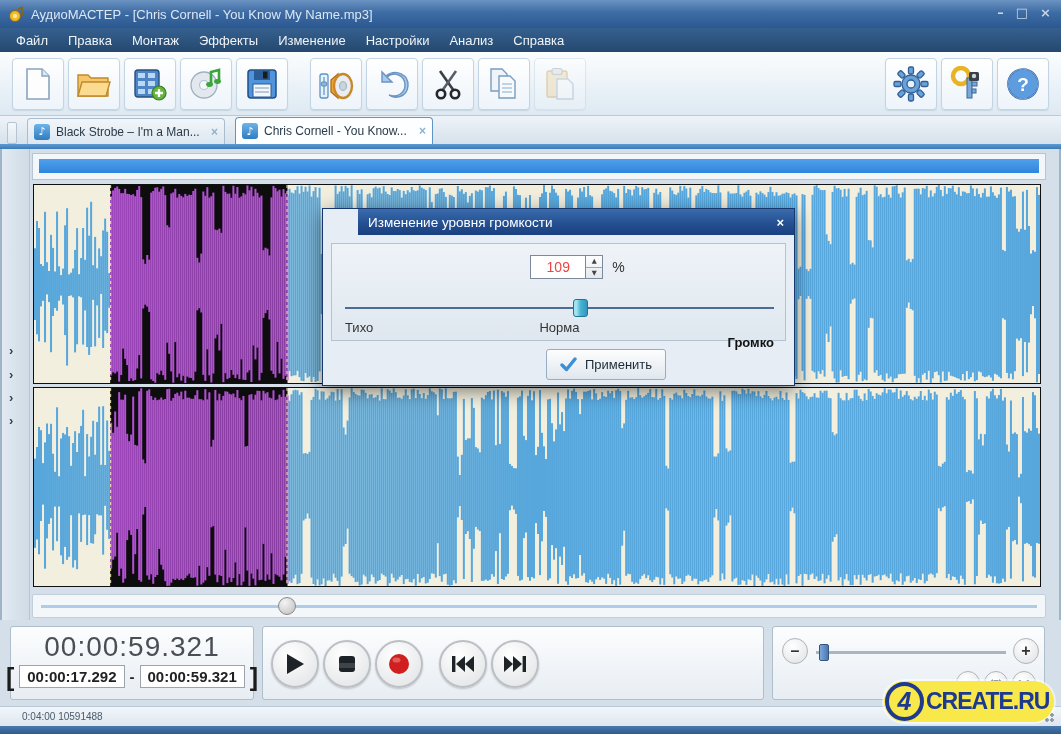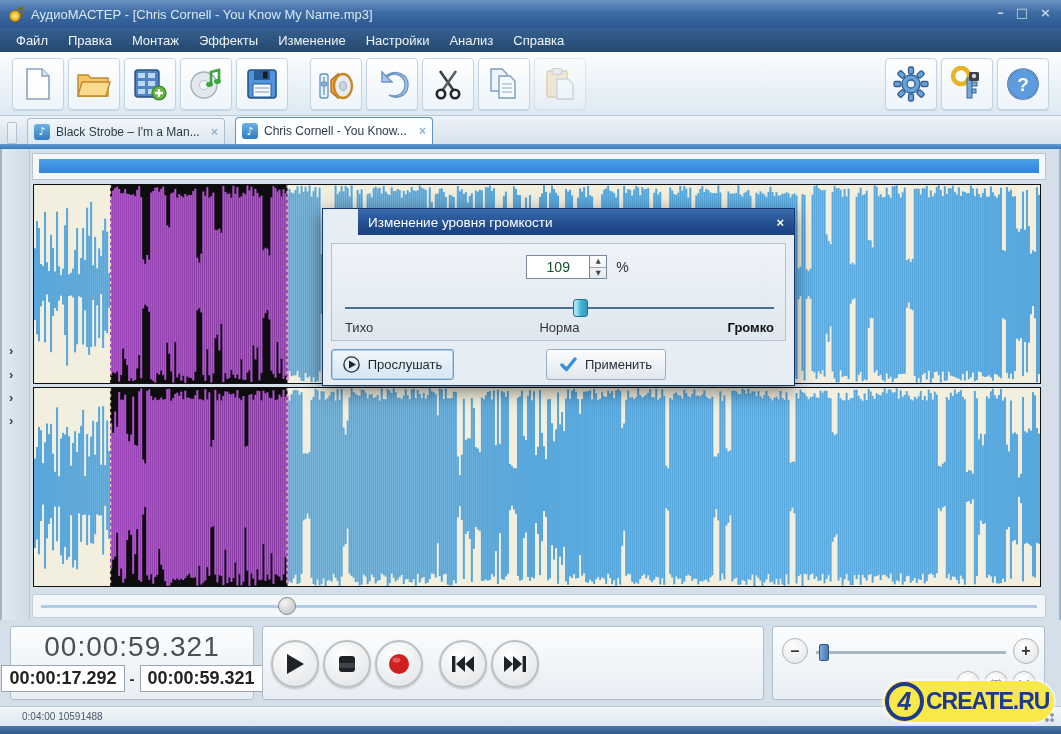--- a/index.html
+++ b/index.html
@@ -92,21 +92,21 @@
   #scrub-thumb { position:absolute; left:245px; top:2px; width:18px; height:18px; border-radius:50%;
     background:radial-gradient(circle at 35% 30%,#f4f4f4,#bdbdbd); border:1px solid #8a8a8a; }
 
   
   .panel-box { background:linear-gradient(180deg,#fcfdfe,#e7edf3);
     border:1px solid #aebecb; border-radius:3px; }
   #time-box { left:10px; top:626px; width:244px; height:74px; text-align:center; }
   #big-time { font-size:28px; color:#4a4f55; margin-top:4px; letter-spacing:1px; }
   #range-row { display:flex; align-items:center; justify-content:center; gap:5px; margin-top:2px; }
   .bracket { font-size:25px; font-weight:bold; color:#1c1c1c; line-height:22px; }
-  .time-cell { border:1px solid #9aa5ae; background:#fff; font-size:18px; font-weight:bold;
+  .time-cell { border:1px solid #9aa5ae; background:#fff; font-size:15px; font-weight:bold;
     color:#222; padding:2px 7px; }
   #range-sep { font-size:15px; font-weight:bold; color:#222; }
 
   #transport-box { left:262px; top:626px; width:502px; height:74px; }
   .cbtn { position:absolute; top:13px; width:48px; height:48px; border-radius:50%;
     background:radial-gradient(circle at 40% 30%,#ffffff,#dfe1e3);
     border:2px solid #bcc0c4; box-shadow:0 1px 2px rgba(0,0,0,.2);
     display:flex; align-items:center; justify-content:center; }
 
   #zoom-box { left:772px; top:626px; width:273px; height:74px; }
@@ -149,34 +149,34 @@
   #dialog { left:322px; top:208px; width:473px; height:178px; z-index:20;
     border:1px solid #16386e; background:#e7edf4; box-shadow:0 5px 18px rgba(0,0,0,.5);padding-left:35px; }
   #dialog-title {
     height:26px; background:linear-gradient(180deg,#3a6cae 0%,#245091 55%,#1a4080 100%);
     display:flex; align-items:center; color:#fff; }
   #dialog-title .t { font-size:13.5px; margin-left:10px; }
   #dialog-close { margin-left:auto; margin-right:10px; font-weight:bold; font-size:13px; color:#fff; }
   #dlg-panel { position:absolute; left:8px; top:34px; width:455px; height:98px;
     background:linear-gradient(180deg,#eef3f8,#dfe7ef); border:1px solid #b4c3d2; }
   #spin-row { display:flex; align-items:center; justify-content:center; margin-top:11px; }
-  #spin-value { width:64px; height:24px; background:#fff; border:1px solid #7a8a9a;
-    font-size:14px; color:#14532d; display:flex; align-items:center; justify-content:center;margin-left:38px; }
+  #spin-value { width:56px; height:24px; background:#fff; border:1px solid #7a8a9a;
+    font-size:14px; color:#ef4444; display:flex; align-items:center; justify-content:center;margin-left:38px; }
   #spin-arrows { width:17px; height:24px; border:1px solid #7a8a9a; border-left:none;
     display:flex; flex-direction:column; background:linear-gradient(180deg,#fdfdfd,#e4e9ee); }
   #spin-arrows span { flex:1; font-size:6.5px; color:#444; text-align:center; line-height:11px;
     font-family:"DejaVu Sans",sans-serif; }
   #spin-up { border-bottom:1px solid #9aa8b4; }
   #dlg-unit { font-size:14px; color:#333; margin-left:9px; }
   #dlg-slider { position:absolute; left:13px; top:55px; width:429px; height:18px; }
   #dlg-track { position:absolute; left:0; top:8px; width:429px; height:2px; background:#4c6d92; }
   #dlg-thumb { position:absolute; top:0px; width:15px; height:18px; border-radius:3px;
     background:linear-gradient(90deg,#9fe2f2 20%,#49b4d4 50%,#2f97bd);
     border:1px solid #23758f; }
-  #dlg-labels { position:absolute; left:13px; top:76px; width:429px; display:flex; font-size:13px; color:#333; }
+  #dlg-labels { position:absolute; left:13px; top:76px; width:429px; display:flex; font-size:13px; color:#333;flex-direction:column; }
   #lbl-norm { position:absolute; left:0; width:429px; text-align:center; }
   #lbl-loud { margin-left:auto; font-weight:bold; color:#111; }
   .dlg-btn { position:absolute; top:140px; height:31px; border:1px solid #97adc2; border-radius:3px;
     background:linear-gradient(180deg,#fdfdfd,#e0e7ee); display:flex; align-items:center;
     justify-content:center; gap:8px; font-size:13px; color:#1c2a36; }
   #btn-listen { left:8px; width:123px; background:linear-gradient(180deg,#f0f7fc,#d4e6f3);
     border-color:#6a9cc8; box-shadow:0 0 0 1px #aed0ea inset; }
   #btn-apply { left:223px; width:120px; }
   #btn-cancel { left:350px; width:115px; }
 </style>
@@ -1486,27 +1486,20 @@
       <div id="dlg-slider">
         <div id="dlg-track"></div>
         <div id="dlg-thumb" style="left: 228px;"></div>
       </div>
       <div id="dlg-labels">
         <span id="lbl-quiet">Тихо</span>
         <span id="lbl-norm">Норма</span>
         <span id="lbl-loud">Громко</span>
       </div>
     </div>
-    <div class="dlg-btn" id="btn-listen">
-      <svg width="17" height="17" viewBox="0 0 17 17">
-        <circle cx="8.5" cy="8.5" r="7.6" fill="none" stroke="#2a2f34" stroke-width="1.4"></circle>
-        <path d="M6 4.5 L13 8.5 L6 12.5 Z" fill="#1e2328"></path>
-      </svg>
-      <span>Прослушать</span>
-    </div>
     <div class="dlg-btn" id="btn-apply">
       <svg width="17" height="15" viewBox="0 0 17 15">
         <path d="M2 8 L6.5 12.5 L15 2" fill="none" stroke="#3a8fd9" stroke-width="3.4" stroke-linecap="round" stroke-linejoin="round"></path>
       </svg>
       <span>Применить</span>
     </div>
   </div>
 
 </div>
 

